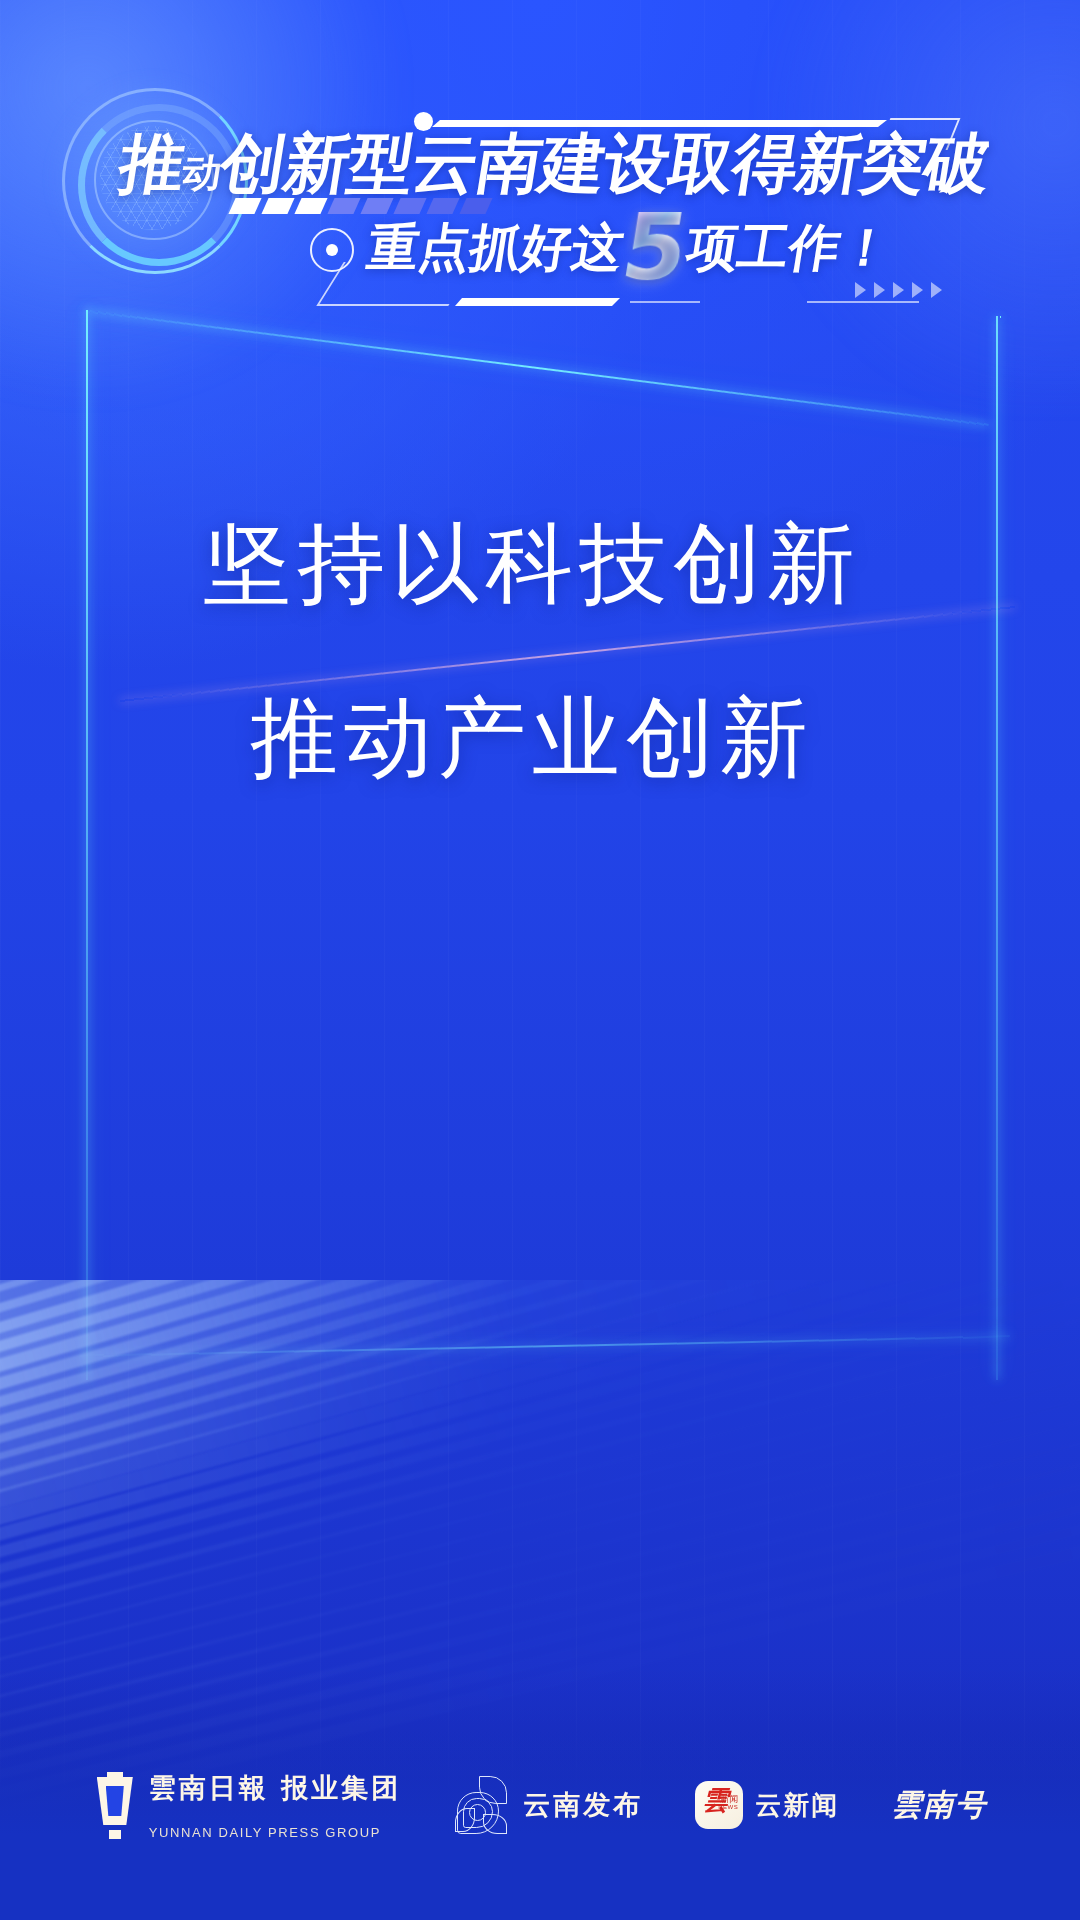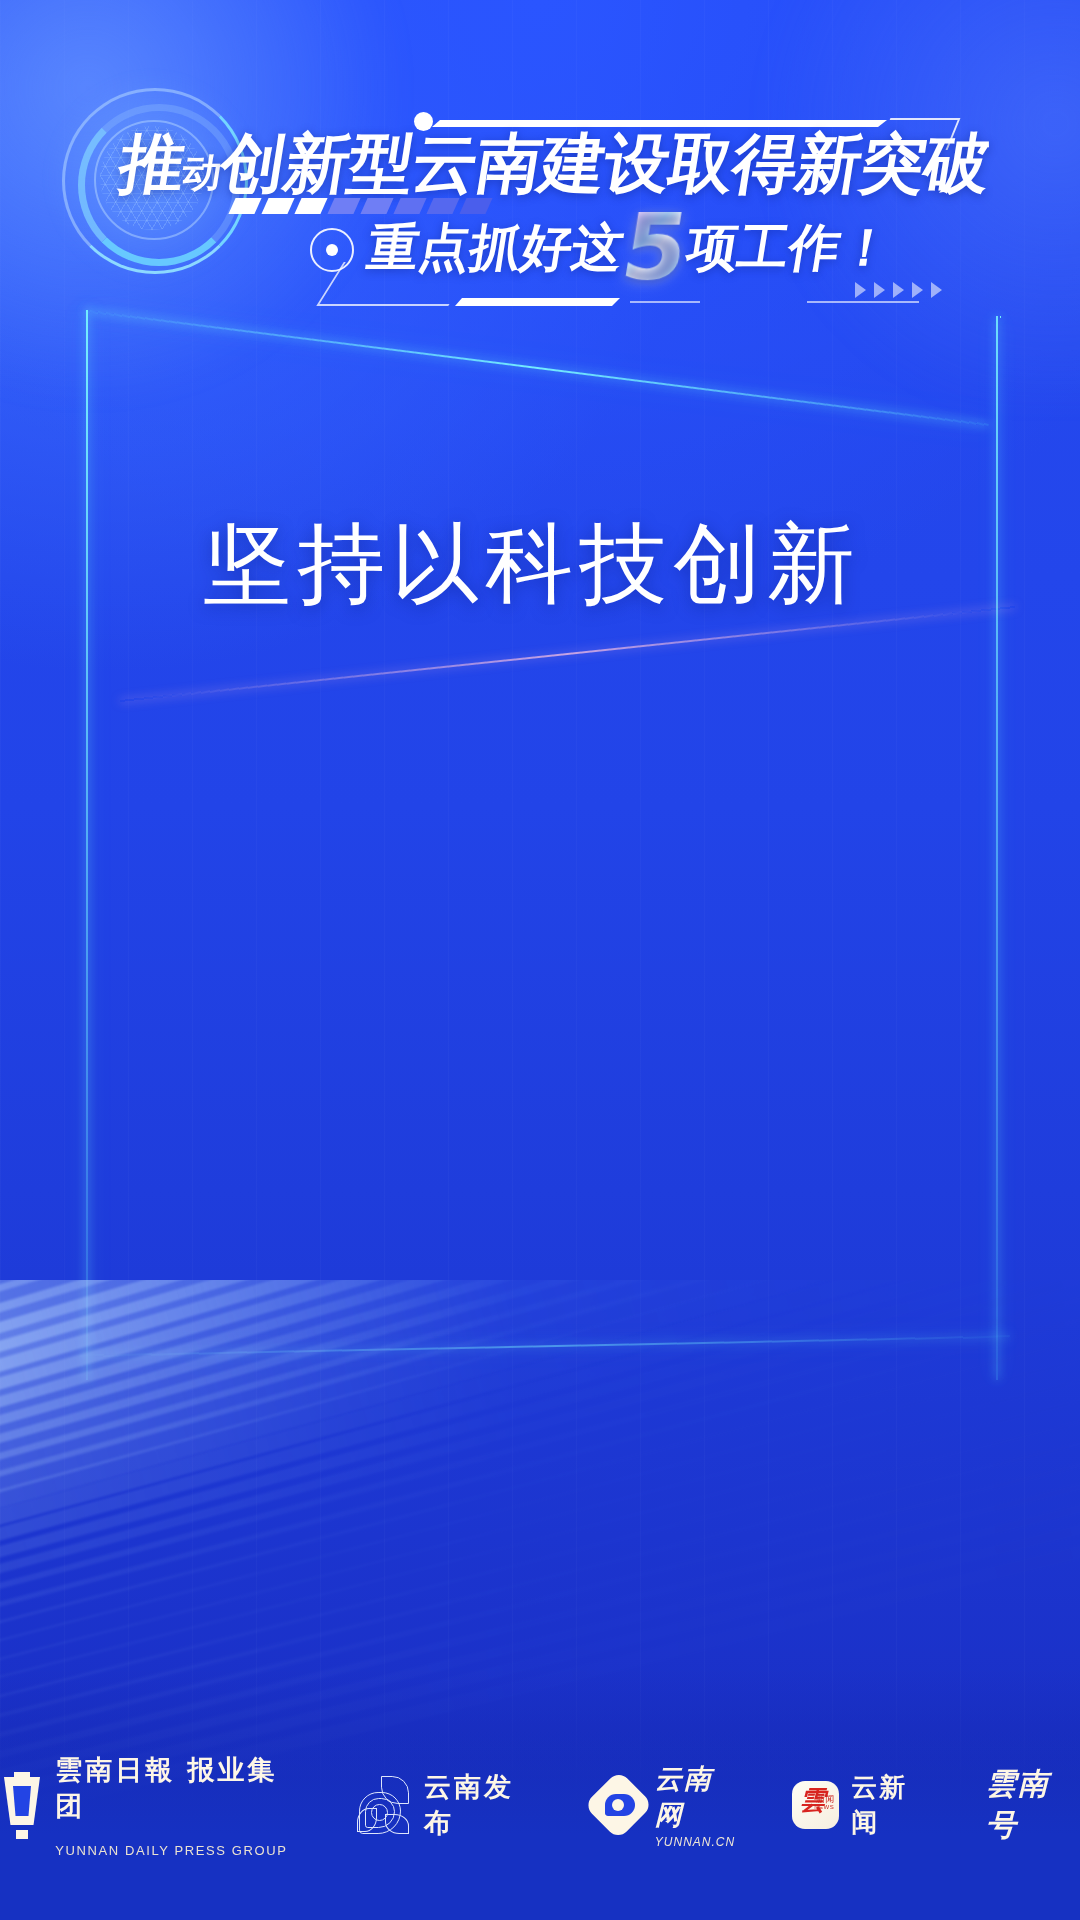--- a/index.html
+++ b/index.html
@@ -224,20 +224,21 @@
     <div class="nlv" style="left:86px;top:10px;height:1070px"></div>
     <div class="nl" style="left:86px;top:10px;width:910px;transform:rotate(7.2deg)"></div>
     <div class="nl" style="left:1000px;top:16px;width:1px"></div>
     <div class="nlv" style="left:996px;top:16px;height:1064px;opacity:.9"></div>
     <div class="pink" style="left:120px;top:400px;width:900px;transform:rotate(-6deg)"></div>
     <div class="nl" style="left:80px;top:1055px;width:930px;transform:rotate(-1.2deg);opacity:.55"></div>
   </div>
 
   <div class="body">
     <div class="bline">坚持以科技创新</div>
+    <div class="bline">推动产业创新</div>
   </div>
 
   <div class="waves" id="waveHost">
       <div class="band" style="top: 628.176px; transform: rotate(-13.6029deg); height: 13.6524px; background: linear-gradient(90deg, rgba(150, 195, 255, 0.094) 0%, rgba(190, 220, 255, 0.075) 14%, rgba(70, 110, 235, 0.03) 46%, rgba(40, 70, 205, 0.05) 72%, rgba(30, 55, 190, 0) 100%);"></div>
       <div class="band" style="top: 610.353px; transform: rotate(-13.7059deg); height: 11.1498px; background: linear-gradient(90deg, rgba(150, 195, 255, 0.094) 0%, rgba(190, 220, 255, 0.075) 14%, rgba(70, 110, 235, 0.03) 46%, rgba(40, 70, 205, 0.05) 72%, rgba(30, 55, 190, 0) 100%);"></div>
       <div class="band" style="top: 592.529px; transform: rotate(-13.8088deg); height: 8.81329px; background: linear-gradient(90deg, rgba(150, 195, 255, 0.094) 0%, rgba(190, 220, 255, 0.075) 14%, rgba(70, 110, 235, 0.03) 46%, rgba(40, 70, 205, 0.05) 72%, rgba(30, 55, 190, 0) 100%);"></div>
       <div class="band" style="top: 574.706px; transform: rotate(-13.9118deg); height: 6.72279px; background: linear-gradient(90deg, rgba(150, 195, 255, 0.094) 0%, rgba(190, 220, 255, 0.075) 14%, rgba(70, 110, 235, 0.03) 46%, rgba(40, 70, 205, 0.05) 72%, rgba(30, 55, 190, 0) 100%);"></div>
       <div class="band" style="top: 556.882px; transform: rotate(-14.0147deg); height: 4.9499px; background: linear-gradient(90deg, rgba(150, 195, 255, 0.094) 0%, rgba(190, 220, 255, 0.075) 14%, rgba(70, 110, 235, 0.03) 46%, rgba(40, 70, 205, 0.05) 72%, rgba(30, 55, 190, 0) 100%);"></div>
       <div class="band" style="top: 539.059px; transform: rotate(-14.1176deg); height: 3.55532px; background: linear-gradient(90deg, rgba(150, 195, 255, 0.094) 0%, rgba(190, 220, 255, 0.075) 14%, rgba(70, 110, 235, 0.03) 46%, rgba(40, 70, 205, 0.05) 72%, rgba(30, 55, 190, 0) 100%);"></div>
       <div class="band" style="top: 521.235px; transform: rotate(-14.2206deg); height: 2.5868px; background: linear-gradient(90deg, rgba(150, 195, 255, 0.094) 0%, rgba(190, 220, 255, 0.075) 14%, rgba(70, 110, 235, 0.03) 46%, rgba(40, 70, 205, 0.05) 72%, rgba(30, 55, 190, 0) 100%);"></div>
@@ -291,31 +292,20 @@
         <i class="b" style="left:4px;top:18px;width:40px;height:40px;border-radius:50% 50% 60% 10%"></i>
         <i class="b" style="left:10px;top:24px;width:28px;height:28px;border-radius:50% 50% 60% 10%"></i>
         <i class="b" style="left:16px;top:30px;width:15px;height:15px"></i>
         <i class="b" style="left:26px;top:2px;width:26px;height:26px;border-radius:0 60% 0 60%;border-width:1px"></i>
         <i class="b" style="left:2px;top:34px;width:18px;height:22px;border-radius:60% 0 60% 0;border-width:1px"></i>
         <i class="b" style="left:30px;top:40px;width:22px;height:18px;border-radius:0 60% 0 60%;border-width:1px"></i>
       </div>
       <div class="yf-txt glyph-cn">云南发布</div>
     </div>
 
-    <div class="logo">
-      <div class="ynw-mark">
-        <div class="d"></div>
-          <div class="e"></div>
-          <div class="p"></div>
-      </div>
-      <div class="ynw-txt">
-        <div class="cn glyph-cn">云南网</div>
-        <div class="en">YUNNAN.CN</div>
-      </div>
-    </div>
 
     <div class="logo">
       <div class="yxw-mark">
         <div class="c">雲</div>
         <div class="n">新闻</div>
         <div class="e">NEWS</div>
       </div>
       <div class="yxw-txt glyph-cn">云新闻</div>
     </div>
 

